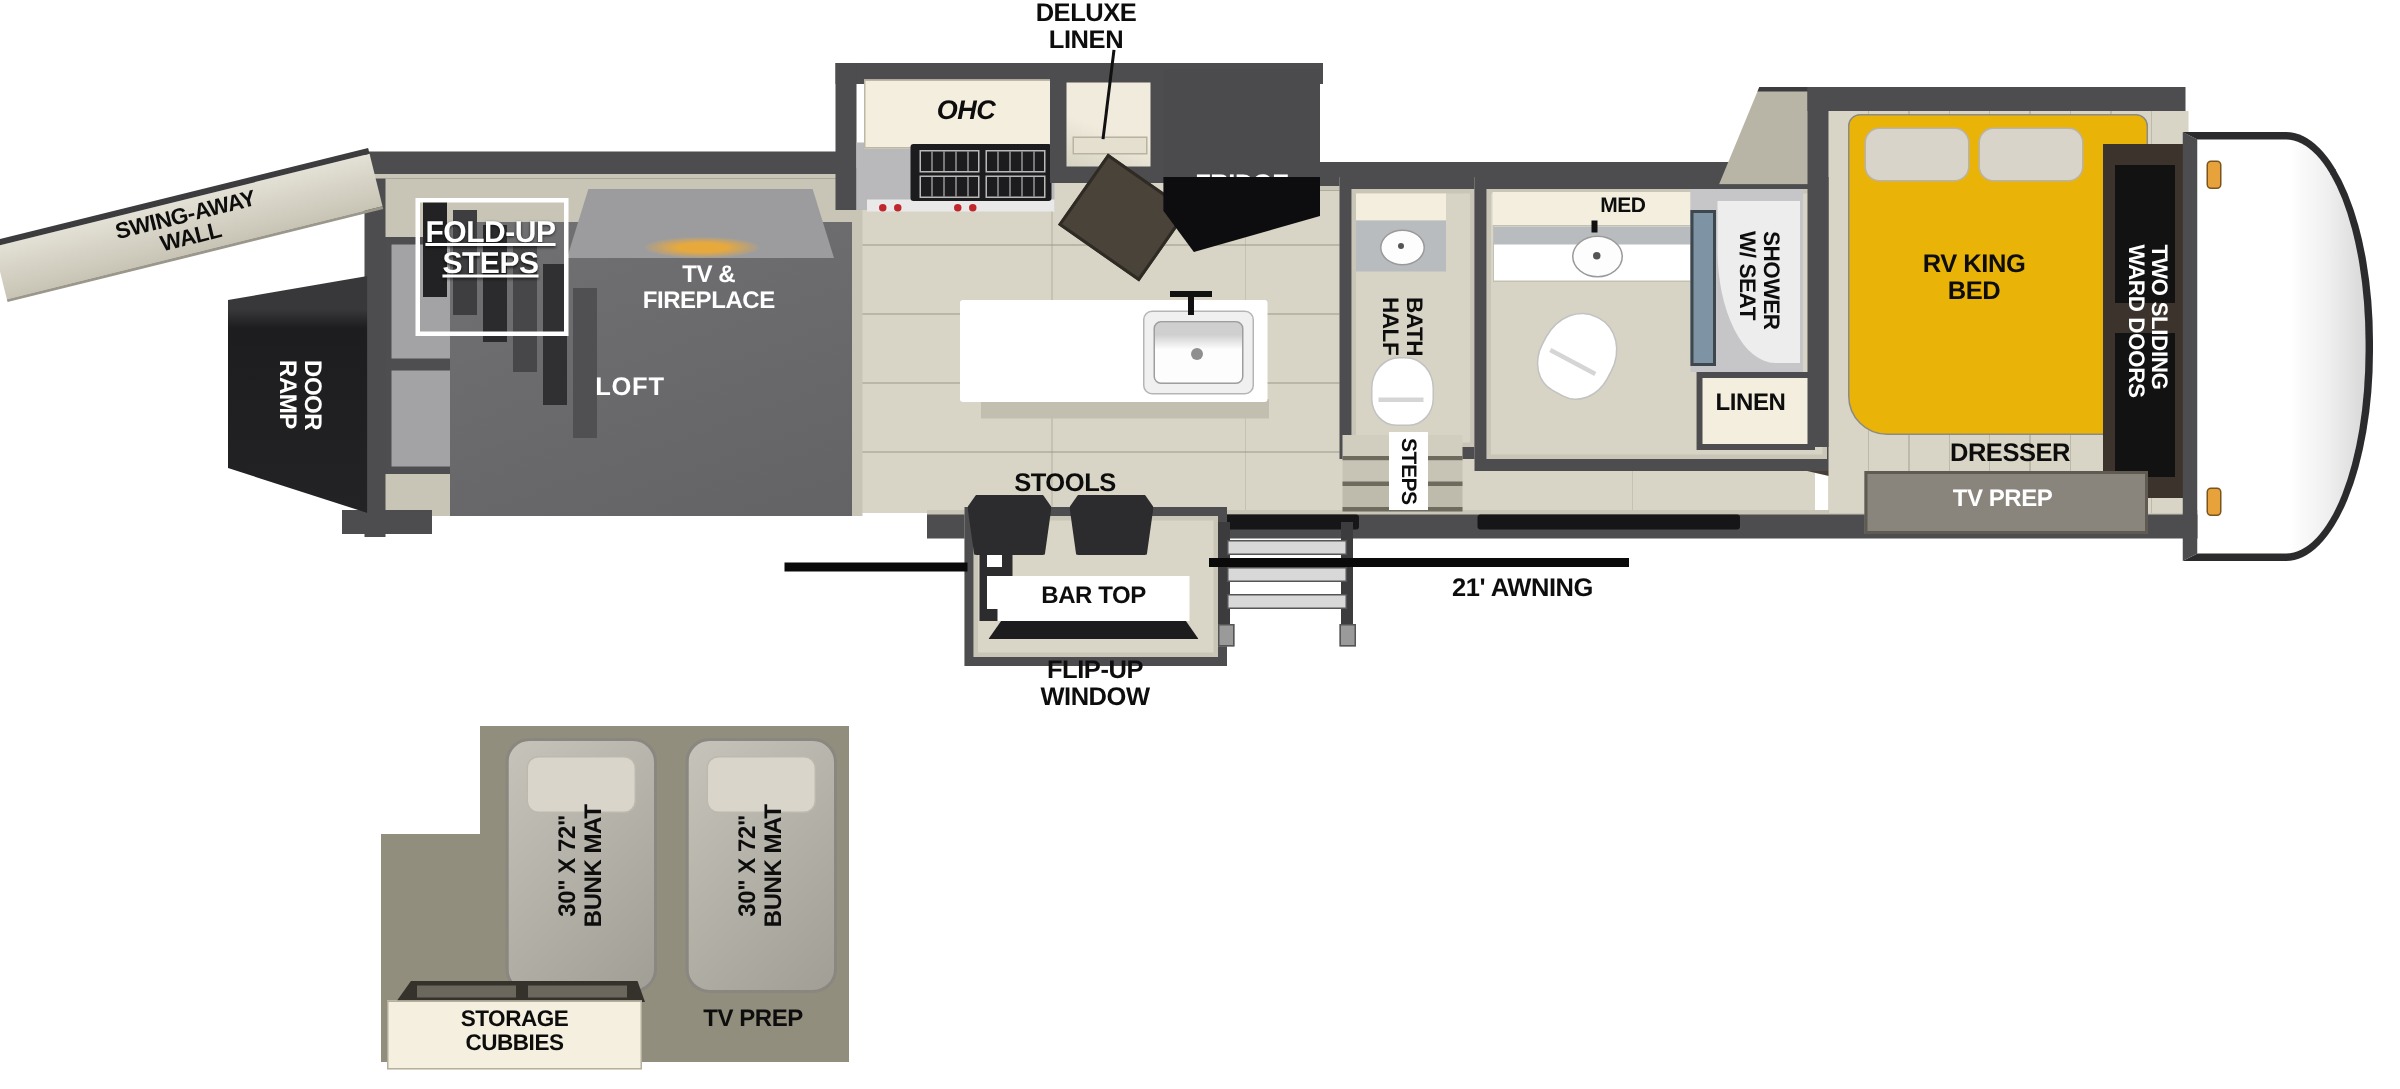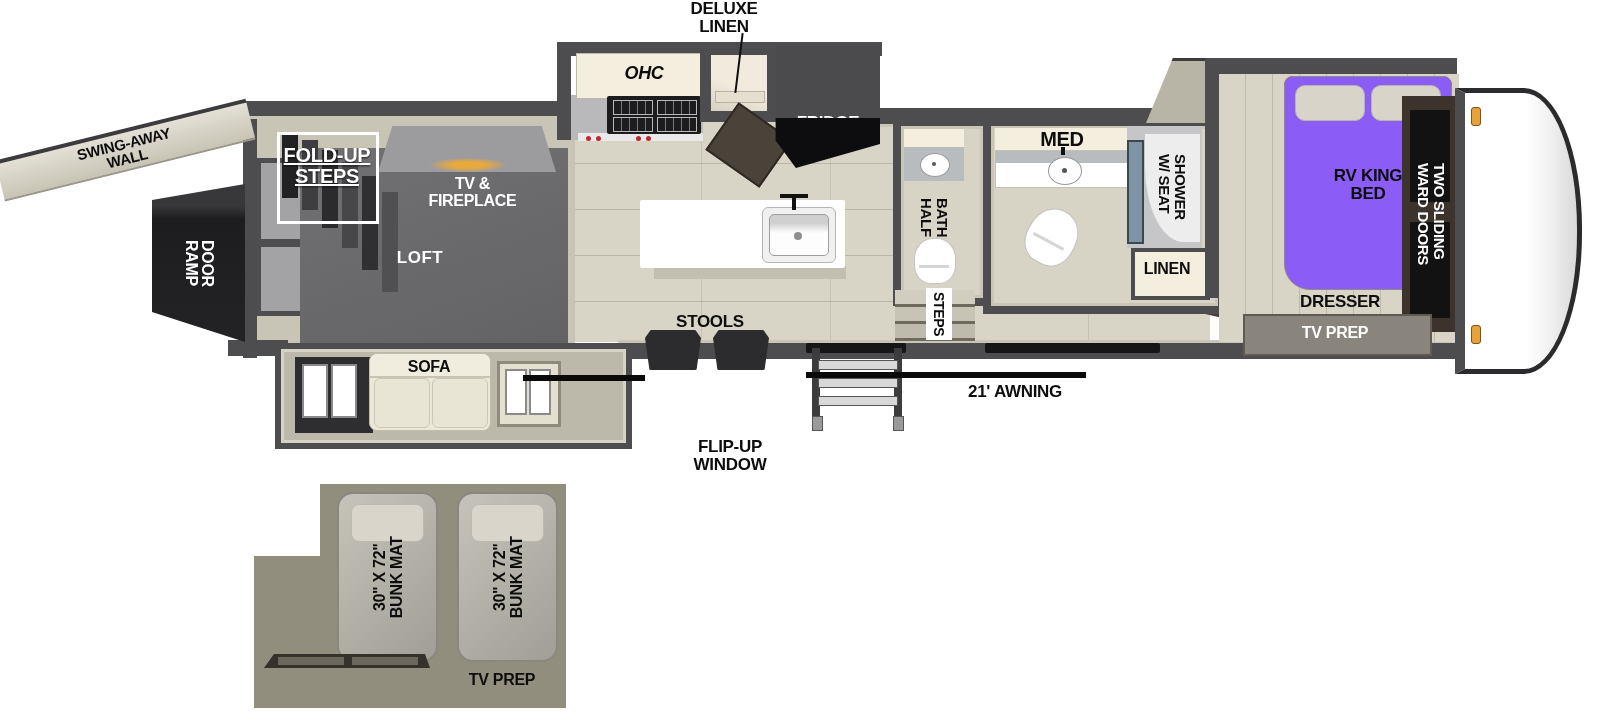--- a/index.html
+++ b/index.html
@@ -148,21 +148,21 @@
     <div class="abs" style="left:0;top:34px;width:80px;height:14px;background:#bfbbac;border-bottom:3px solid #6e6a5e;"></div>
   </div>
   <div class="abs" style="left:926px;top:288px;width:26px;height:52px;background:#fff;">
     <div class="vwrap" style="inset:0;">
       <span class="v-rl" style="font-size:14px;color:#0d0d0d;">STEPS</span>
     </div>
   </div>
 
   <div class="abs room" style="left:983px;top:118px;width:227px;height:180px;border:8px solid #4d4d4f;background:#d7d3c5;">
     <div class="abs" style="left:4px;top:2px;width:132px;height:22px;background:#f3eedd;"></div>
-    <div class="lbl" style="left:36px;top:3px;width:70px;font-size:20px;">MED</div>
+    <div class="lbl" style="left:36px;top:3px;width:70px;font-size:14px;text-align:right;">MED</div>
     <div class="abs" style="left:4px;top:24px;width:134px;height:36px;background:#fff;border:1px solid #c5c1b2;">
       <div class="abs" style="left:0;top:0;width:134px;height:12px;background:#b9bcbe;"></div>
       <div class="abs" style="left:52px;top:6px;width:32px;height:26px;border-radius:50%;background:#fdfdfd;border:1px solid #9a9a9a;"></div>
       <div class="abs" style="left:66px;top:17px;width:5px;height:5px;border-radius:50%;background:#555;"></div>
       <div class="abs" style="left:65px;top:-4px;width:4px;height:8px;background:#111;"></div>
     </div>
     <div class="abs" style="left:136px;top:0;width:75px;height:122px;background:#c6c6c8;">
       <div class="abs" style="left:18px;top:8px;width:55px;height:108px;background:#ededee;border-radius:0 0 0 70%;"></div>
       <div class="abs" style="left:0;top:14px;width:13px;height:100px;background:#7e93a3;border:2px solid #3e464e;"></div>
       <div class="vwrap" style="left:16px;top:4px;width:58px;height:114px;">
@@ -176,21 +176,21 @@
     <div class="abs" style="left:140px;top:122px;width:71px;height:44px;background:#f3eedd;border:4px solid #4d4d4f;">
       <div class="lbl" style="left:2px;top:9px;width:60px;font-size:16px;">LINEN</div>
     </div>
   </div>
 
   <div class="abs" style="left:1146px;top:58px;width:64px;height:62px;background:#b9b5a6;clip-path:polygon(42% 0,100% 0,100% 100%,0 100%);border-top:3px solid #3c3c3e;"></div>
   <div class="abs bedfloor" style="left:1219px;top:74px;width:240px;height:268px;background-color:#d8d4c6;"></div>
   <div class="abs w" style="left:1205px;top:58px;width:252px;height:16px;"></div>
   <div class="abs w" style="left:1205px;top:58px;width:14px;height:240px;"></div>
 
-  <div class="abs" style="left:1284px;top:76px;width:166px;height:212px;background:#8b5cf6;border-radius:8px 8px 26px 26px;border:1px solid #8d8a82;">
+  <div class="abs" style="left:1232px;top:76px;width:166px;height:212px;background:#eab308;border-radius:8px 8px 26px 26px;border:1px solid #8d8a82;padding-left:32px;">
     <div class="abs" style="left:10px;top:8px;width:68px;height:34px;background:#d8d4c9;border:1px solid #b8b4a9;border-radius:10px;"></div>
     <div class="abs" style="left:86px;top:8px;width:68px;height:34px;background:#d8d4c9;border:1px solid #b8b4a9;border-radius:10px;"></div>
     <div class="lbl" style="left:33px;top:90px;width:100px;font-size:17px;">RV KING
 BED</div>
   </div>
 
   <div class="abs" style="left:1402px;top:96px;width:58px;height:236px;background:#3b332c;">
     <div class="abs" style="left:8px;top:14px;width:40px;height:92px;background:#121212;"></div>
     <div class="abs" style="left:8px;top:126px;width:40px;height:96px;background:#121212;"></div>
     <div class="vwrap" style="inset:0;">
@@ -204,37 +204,31 @@
     <div class="lbl white" style="left:40px;top:9px;width:100px;font-size:16px;">TV PREP</div>
   </div>
 
   <div class="abs" style="left:1455px;top:88px;width:112px;height:276px;border:5px solid #2b2b2d;border-left:10px solid #4d4d4f;
               border-radius:0 58px 58px 0 / 0 140px 140px 0;
               background:linear-gradient(90deg,#ffffff 0 55%,#efefef 78%,#d8d8d8 100%);">
     <div class="abs" style="left:6px;top:14px;width:8px;height:17px;background:#e8a23c;border:1px solid #7a541c;border-radius:3px;"></div>
     <div class="abs" style="left:6px;top:232px;width:8px;height:17px;background:#e8a23c;border:1px solid #7a541c;border-radius:3px;"></div>
   </div>
 
-  <div class="abs" style="left:275px;top:343px;width:345px;height:94px;background:#bdb9aa;border:6px solid #4d4d4f;box-shadow:inset 0 0 0 3px #d7d3c4;">
-    <div class="abs" style="left:14px;top:8px;width:66px;height:64px;background:#2e2e30;padding:6px;">
-      <div class="pane" style="position:absolute;left:7px;top:7px;width:22px;height:50px;"></div>
-      <div class="pane" style="position:absolute;left:36px;top:7px;width:22px;height:50px;"></div>
-    </div>
-    <div class="abs" style="left:88px;top:4px;width:120px;height:76px;background:#ece8d8;border:1px solid #c2bdab;border-radius:8px;">
-      <div class="abs" style="left:0;top:0;width:120px;height:22px;background:#f1edde;border-bottom:2px solid #c9c4b2;border-radius:8px 8px 0 0;"></div>
-      <div class="abs" style="left:4px;top:24px;width:54px;height:48px;background:#e9e5d5;border:1px solid #cdc8b6;border-radius:6px;"></div>
-      <div class="abs" style="left:62px;top:24px;width:54px;height:48px;background:#e9e5d5;border:1px solid #cdc8b6;border-radius:6px;"></div>
-    </div>
-    <div class="lbl" style="left:110px;top:10px;width:76px;font-size:16px;">SOFA</div>
-    <div class="abs" style="left:216px;top:12px;width:58px;height:60px;background:#e4e0d0;border:3px solid #8f8b7c;">
-      <div class="pane" style="position:absolute;left:5px;top:5px;width:18px;height:42px;"></div>
-      <div class="pane" style="position:absolute;left:29px;top:5px;width:18px;height:42px;"></div>
-    </div>
-  </div>
-
+
+  <div class="abs" style="left:643px;top:338px;width:163px;height:94px;background:#d9d5c7;border:6px solid #4d4d4f;box-shadow:inset 0 0 0 3px #cac6b7;">
+    <div class="abs" style="left:4px;top:6px;width:22px;height:64px;background:#2c2c2e;">
+      <div style="position:absolute;left:5px;top:6px;width:10px;height:22px;background:#fff;"></div>
+      <div style="position:absolute;left:5px;top:34px;width:10px;height:22px;background:#fff;"></div>
+    </div>
+    <div class="abs" style="left:16px;top:40px;width:128px;height:30px;background:#fff;">
+      <div class="lbl" style="left:14px;top:6px;width:100px;font-size:16px;">BAR TOP</div>
+    </div>
+    <div class="abs" style="left:10px;top:70px;width:140px;height:12px;background:#1c1c1e;clip-path:polygon(6% 0,94% 0,100% 100%,0 100%);"></div>
+  </div>
 
   <div class="lbl" style="left:648px;top:313px;width:124px;font-size:17px;">STOOLS</div>
   <div class="abs" style="left:645px;top:330px;width:56px;height:40px;background:#2c2c2e;border-radius:6px;clip-path:polygon(10% 0,90% 0,100% 20%,92% 100%,8% 100%,0 20%);"></div>
   <div class="abs" style="left:713px;top:330px;width:56px;height:40px;background:#2c2c2e;border-radius:6px;clip-path:polygon(10% 0,90% 0,100% 20%,92% 100%,8% 100%,0 20%);"></div>
 
   <div class="lbl" style="left:655px;top:438px;width:150px;font-size:17px;">FLIP-UP
 WINDOW</div>
 
   <div class="abs" style="left:812px;top:348px;width:90px;height:82px;">
     <div class="abs" style="left:0;top:0;width:8px;height:70px;background:#3c3c3e;"></div>
@@ -264,17 +258,21 @@
       <div class="vwrap" style="inset:0;">
         <span class="rot-ccw" style="font-size:16px;color:#0d0d0d;">30" X 72"
 BUNK MAT</span>
       </div>
     </div>
     <div class="abs" style="left:8px;top:176px;width:172px;height:58px;">
       <div class="abs" style="left:6px;top:0;width:166px;height:14px;background:#35322c;clip-path:polygon(0 100%,6% 0,97% 0,100% 100%);">
         <div style="position:absolute;left:14px;top:3px;width:66px;height:8px;background:#6b675c;"></div>
         <div style="position:absolute;left:88px;top:3px;width:66px;height:8px;background:#6b675c;"></div>
       </div>
+      <div class="abs" style="left:0;top:13px;width:168px;height:44px;background:#f4efde;border:1px solid #b5b09e;">
+        <div class="lbl" style="left:24px;top:4px;width:120px;font-size:15px;">STORAGE
+CUBBIES</div>
+      </div>
     </div>
     <div class="lbl" style="left:200px;top:194px;width:104px;font-size:16px;">TV PREP</div>
   </div>
 
 </div>
 
 </body></html>

